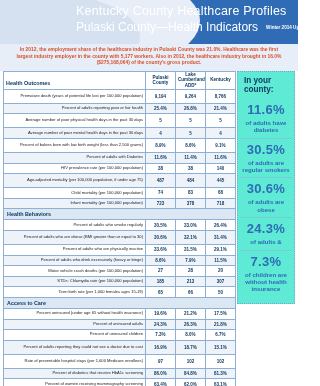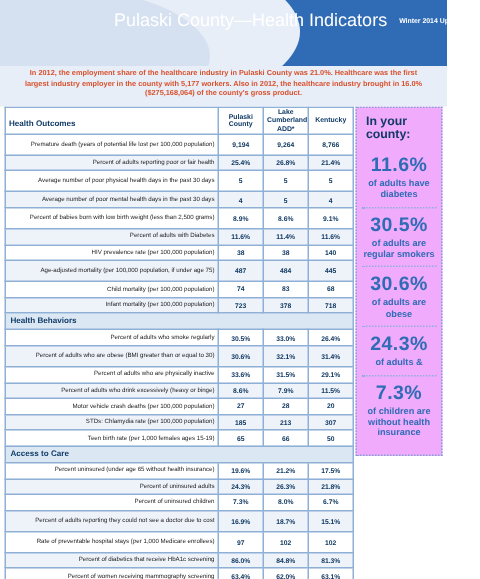--- a/index.html
+++ b/index.html
@@ -82,21 +82,21 @@
   tr.section td{
     background:#dce7f4;color:#0f3a66;
     font-size:5.4px;font-weight:bold;text-align:left;
     height:10px;padding-left:3px;
   }
   tr.data td{height:9.6px;}
   tr.data.tall td{height:13px;}
 
   
   .side-panel{
-    background:#f0abfc;
+    background:#5eead4;
     border:1px dotted #7fa4d1;
     padding:4px 3px 6px 3px;
     text-align:center;
   }
   .side-title{
     color:#123a63;font-size:8.2px;font-weight:bold;line-height:9.5px;
     text-align:left;padding-left:3px;margin-bottom:4px;
   }
   .stat{padding:3px 0 4px 0;}
   .stat + .stat{border-top:1px dotted #8fb0d6;}
@@ -111,20 +111,21 @@
 </style>
 </head>
 <body>
 
 <div class="page">
 
   <div class="header">
     <div class="hdr-swoosh"></div>
     <div class="hdr-swoosh2"></div>
     <div class="hdr-text">
+      <div class="hdr-title">Kentucky County Healthcare Profiles</div>
       <div class="hdr-sub-row">
         <div class="hdr-sub">Pulaski County—Health Indicators</div>
         <div class="hdr-update">Winter 2014 Update</div>
       </div>
     </div>
   </div>
 
   <div class="intro-wrap">
     <div class="intro">In 2012, the employment share of the healthcare industry in Pulaski County was 21.0%. Healthcare was the first largest industry employer in the county with 5,177 workers. Also in 2012, the healthcare industry brought in 16.0% ($275,168,064) of the county's gross product.</div>
   </div>

